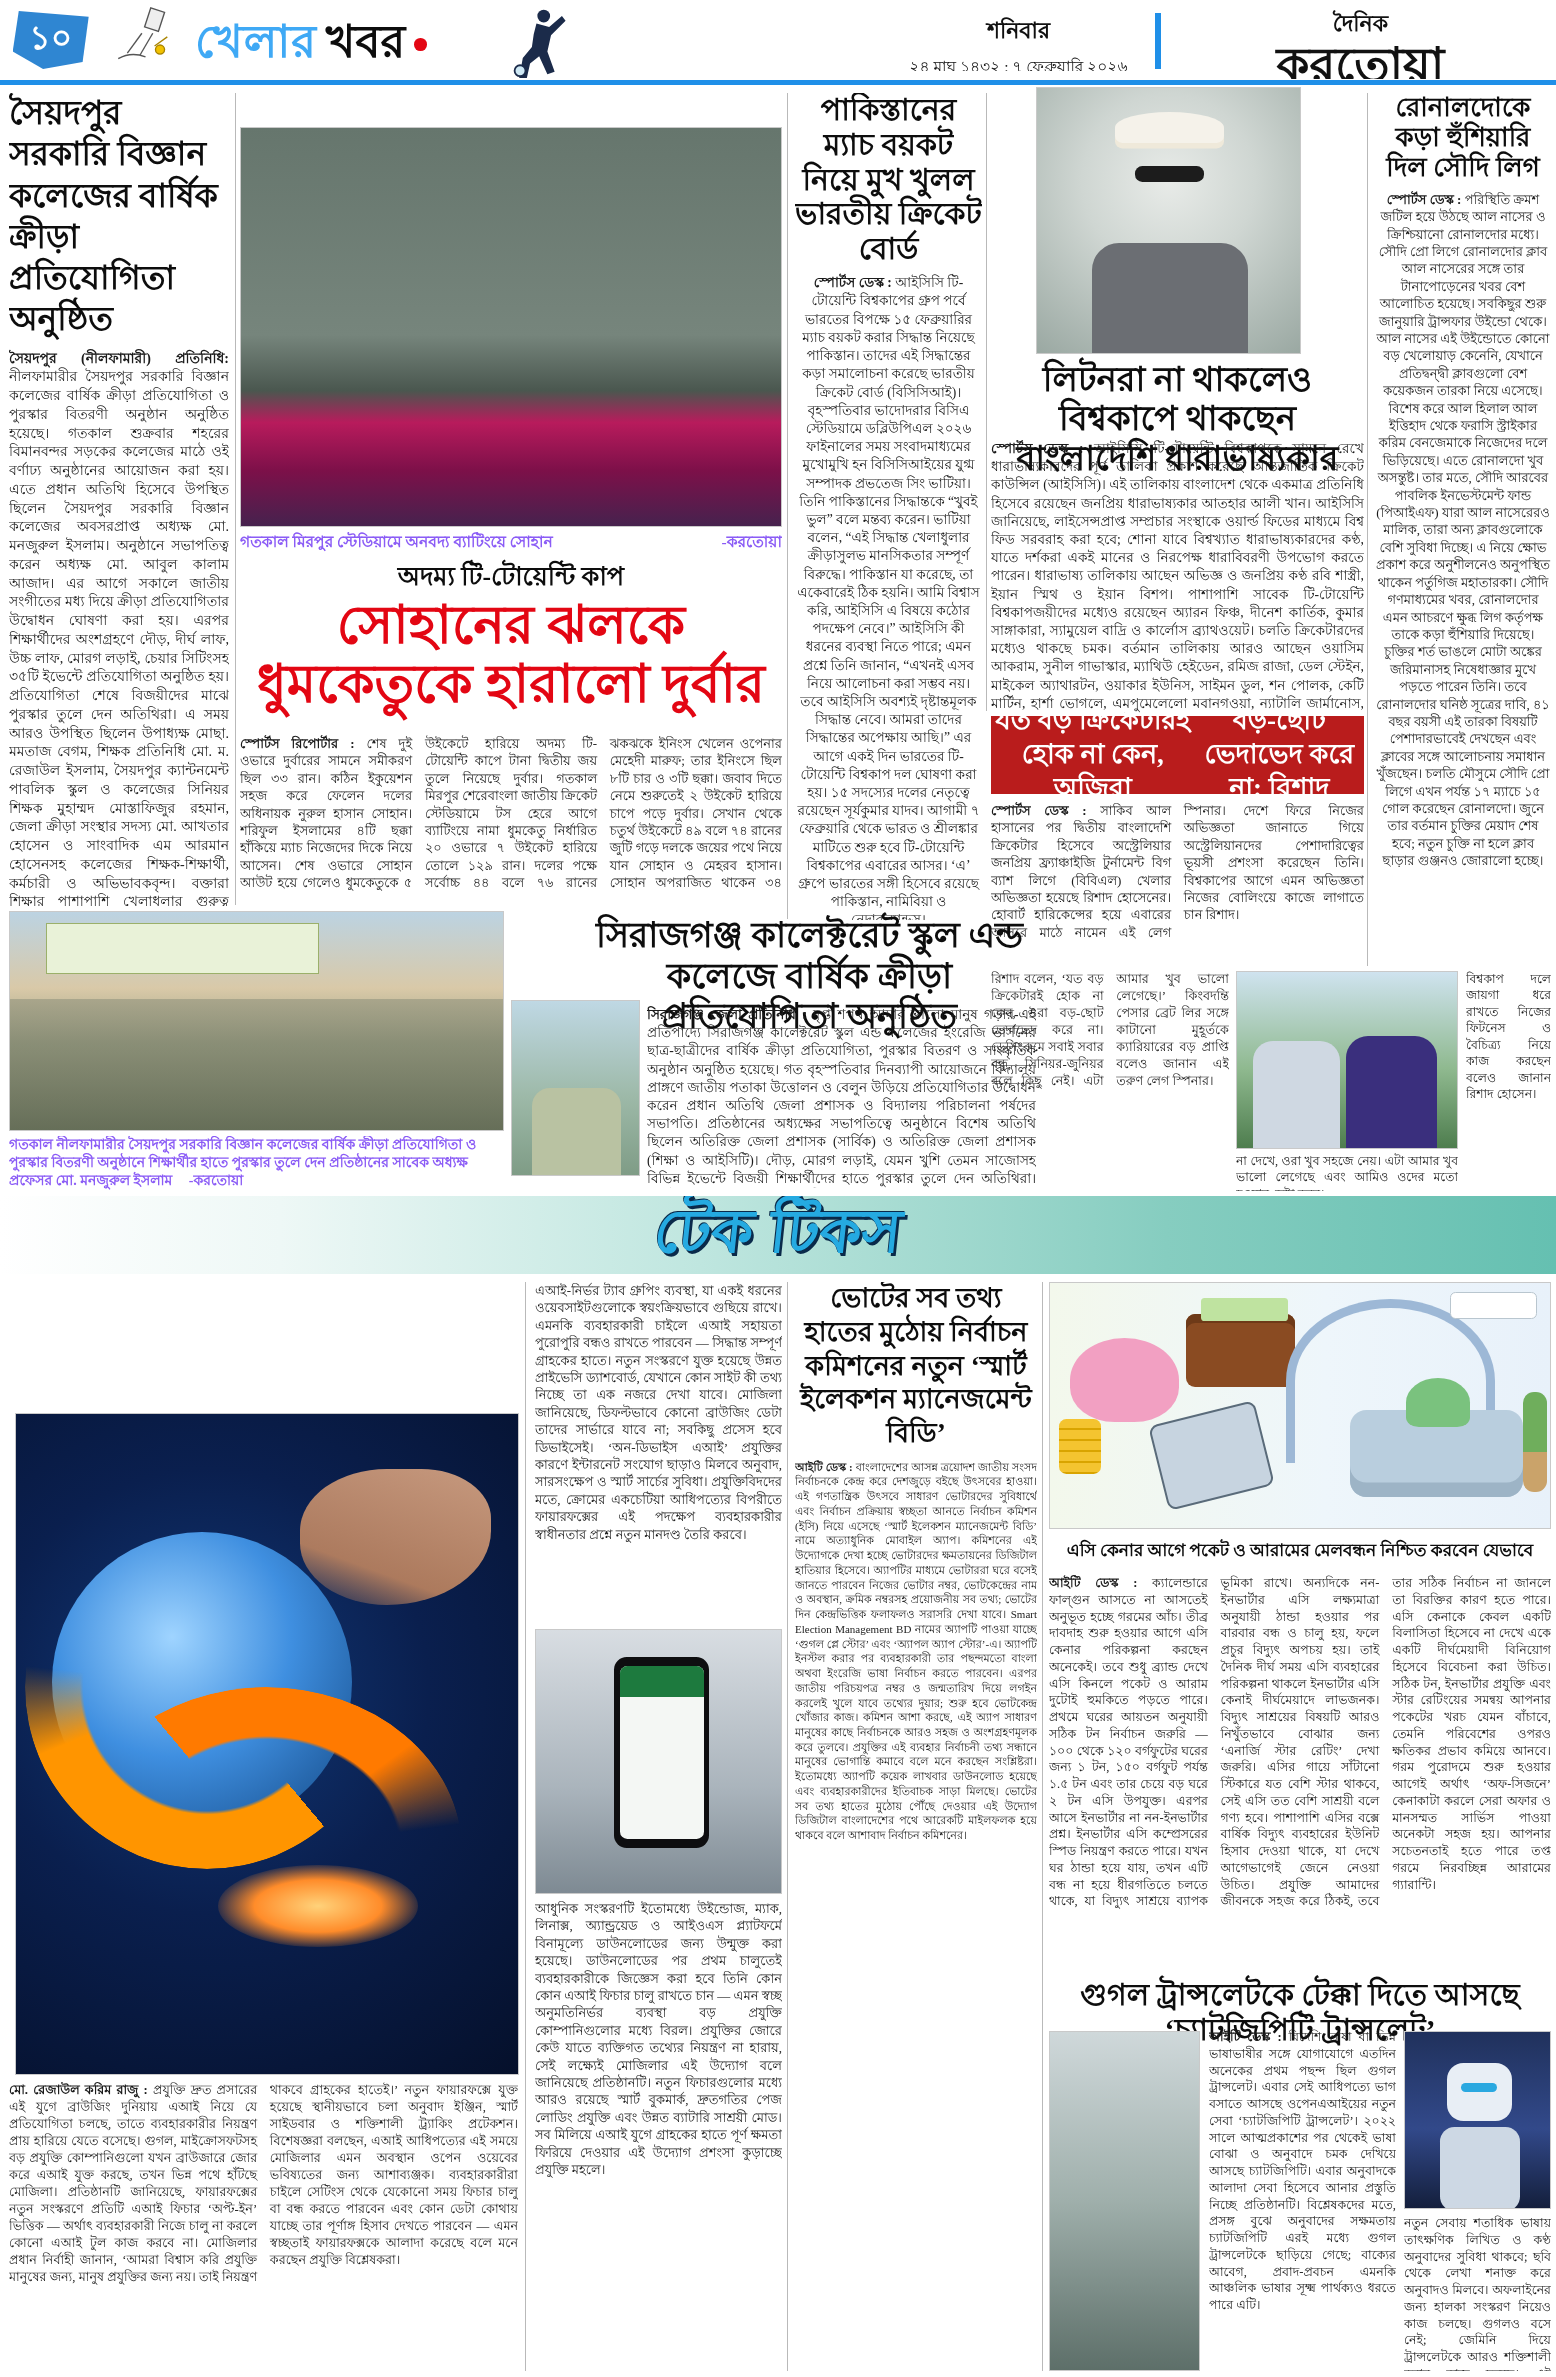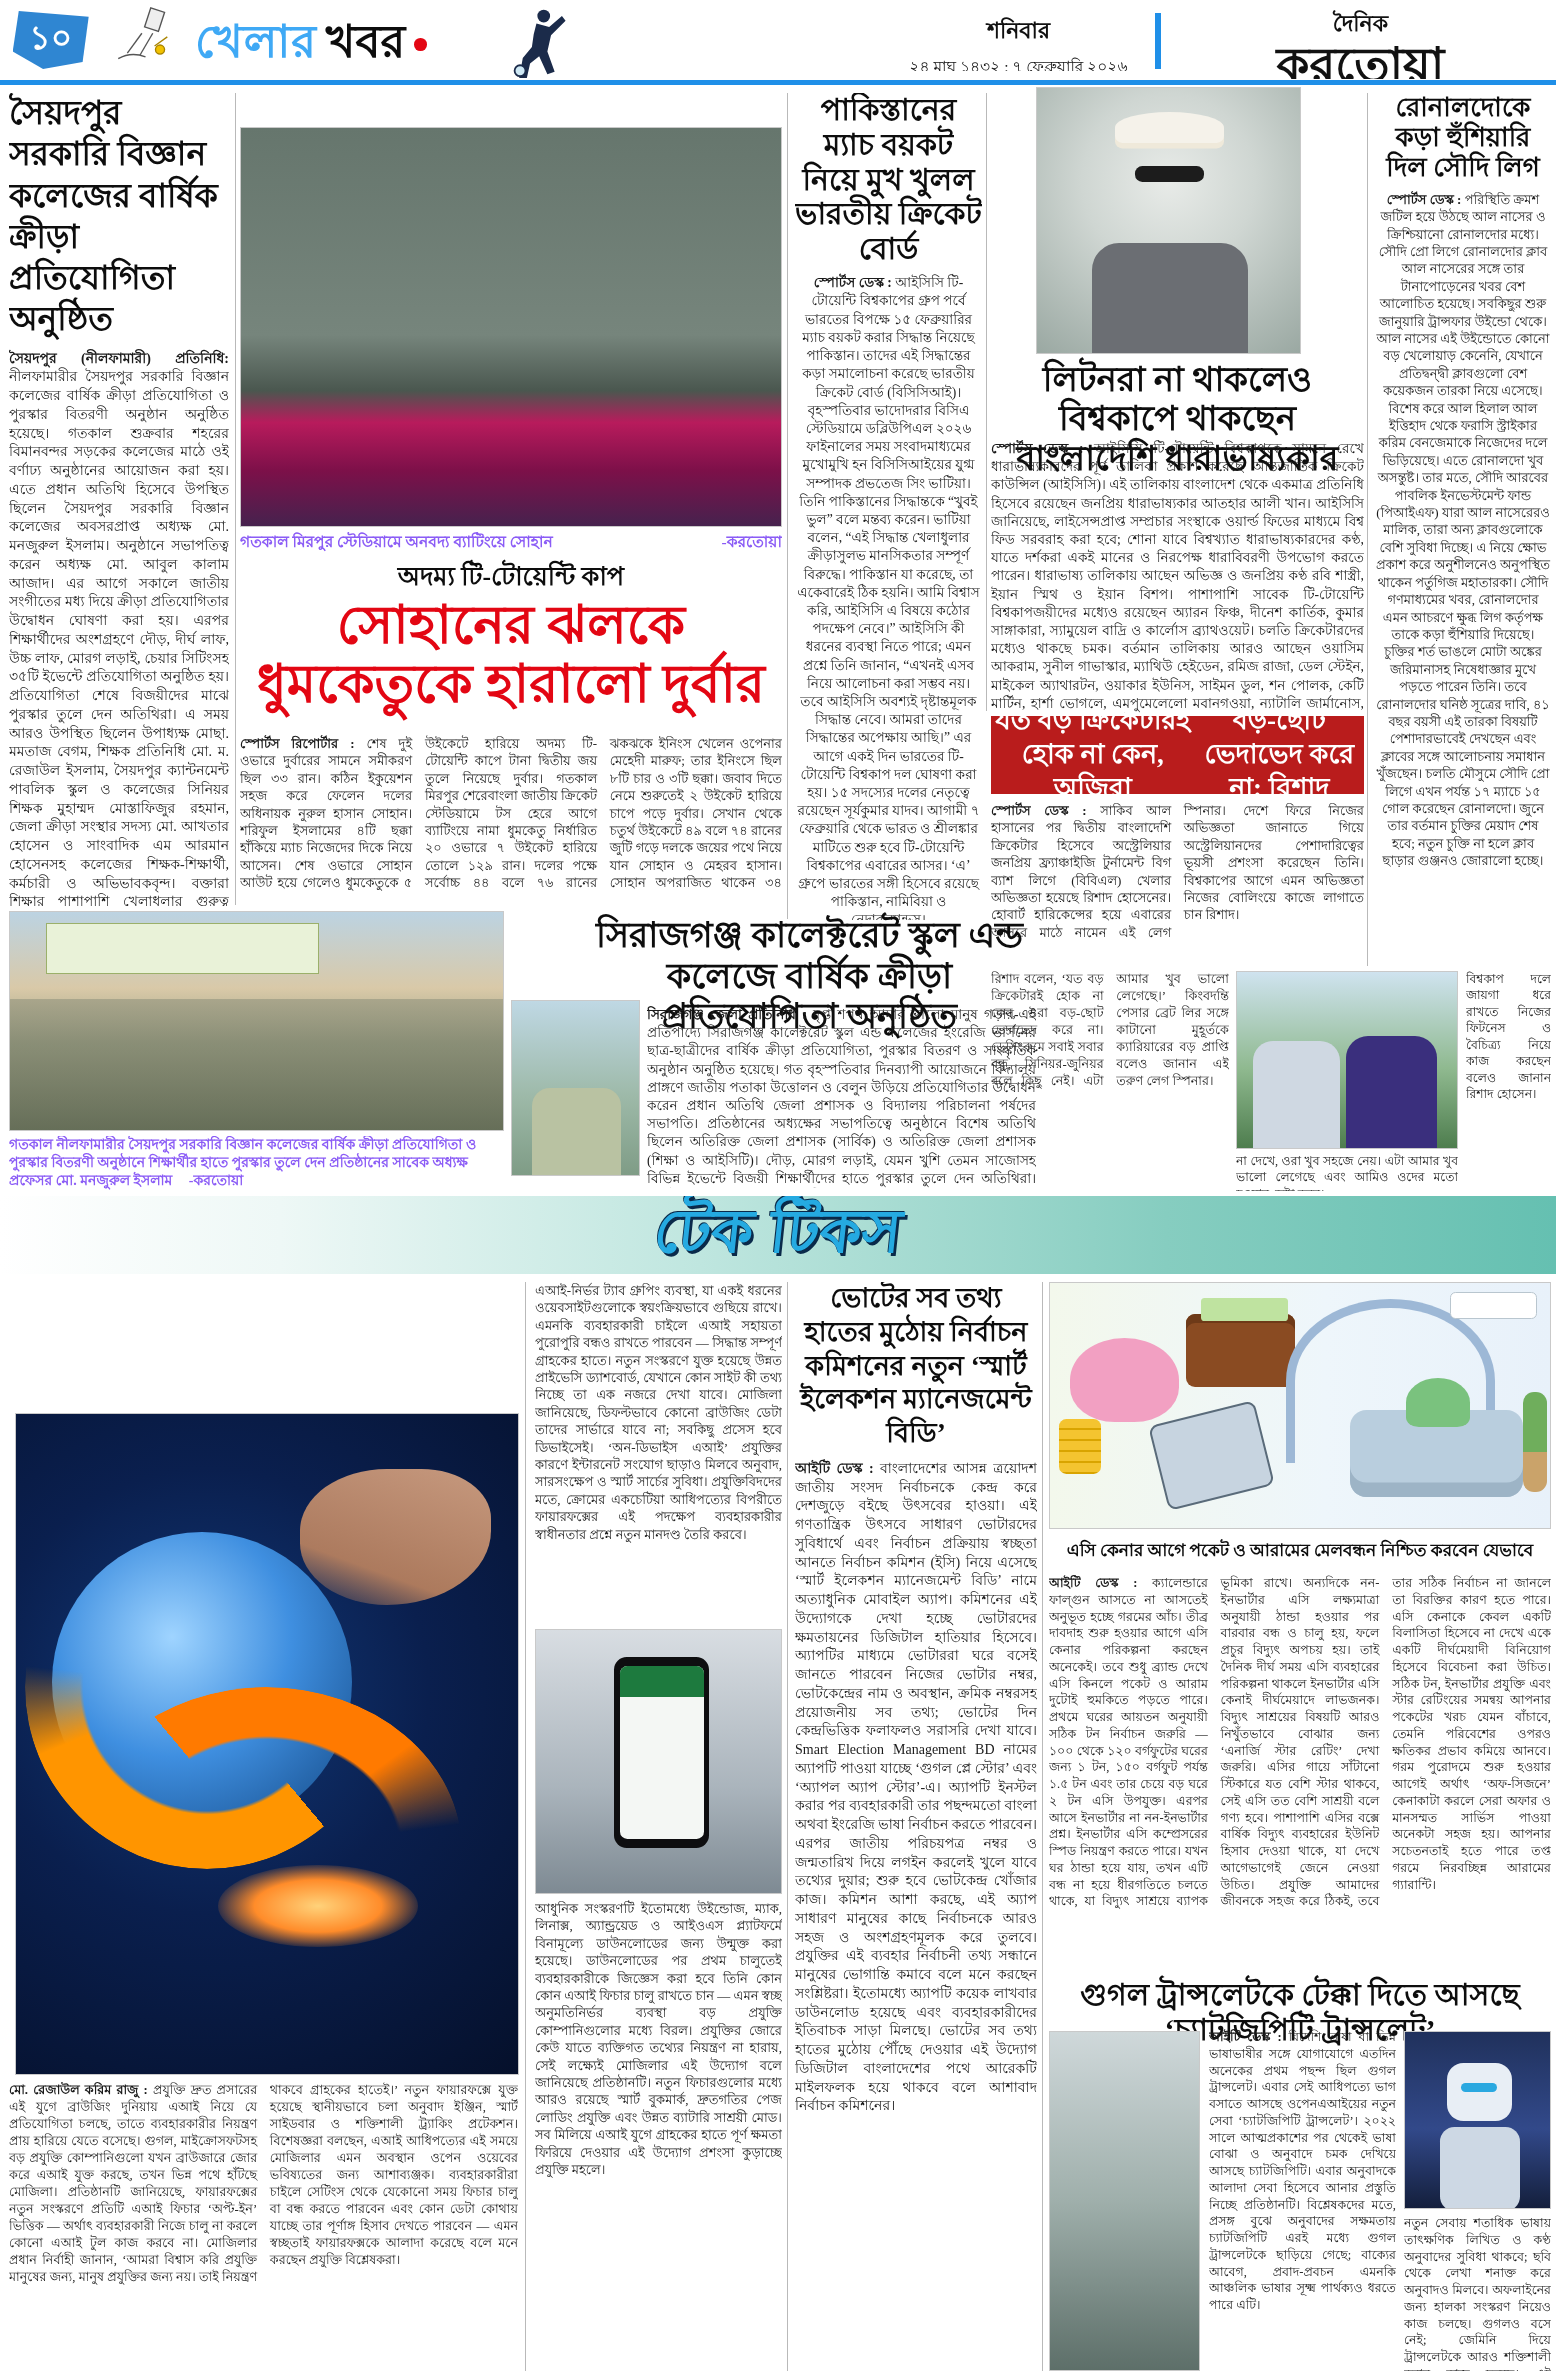--- a/index.html
+++ b/index.html
@@ -208,21 +208,21 @@
   <div class="photo ph-phone" style="left:535px;top:1629px;width:247px;height:265px">
     <span class="shape" style="left:78px;top:27px;width:95px;height:191px;background:#0e0e10;border-radius:12.7px"></span>
     <span class="shape" style="left:84px;top:36px;width:84px;height:173px;background:#f4f7f4;border-radius:7.3px"></span>
     <span class="shape" style="left:84px;top:36px;width:84px;height:31px;background:#1d7a3e;border-radius:7.3px 7.3px 0 0"></span>
   </div>
   <p class="body-txt" style="position:absolute;left:535px;top:1900px;width:247px;height:471px;font-size:13px;overflow:hidden">আধুনিক সংস্করণটি ইতোমধ্যে উইন্ডোজ, ম্যাক, লিনাক্স, অ্যান্ড্রয়েড ও আইওএস প্ল্যাটফর্মে বিনামূল্যে ডাউনলোডের জন্য উন্মুক্ত করা হয়েছে। ডাউনলোডের পর প্রথম চালুতেই ব্যবহারকারীকে জিজ্ঞেস করা হবে তিনি কোন কোন এআই ফিচার চালু রাখতে চান — এমন স্বচ্ছ অনুমতিনির্ভর ব্যবস্থা বড় প্রযুক্তি কোম্পানিগুলোর মধ্যে বিরল। প্রযুক্তির জোরে কেউ যাতে ব্যক্তিগত তথ্যের নিয়ন্ত্রণ না হারায়, সেই লক্ষ্যেই মোজিলার এই উদ্যোগ বলে জানিয়েছে প্রতিষ্ঠানটি। নতুন ফিচারগুলোর মধ্যে আরও রয়েছে স্মার্ট বুকমার্ক, দ্রুতগতির পেজ লোডিং প্রযুক্তি এবং উন্নত ব্যাটারি সাশ্রয়ী মোড। সব মিলিয়ে এআই যুগে গ্রাহকের হাতে পূর্ণ ক্ষমতা ফিরিয়ে দেওয়ার এই উদ্যোগ প্রশংসা কুড়াচ্ছে প্রযুক্তি মহলে।</p>
   <div class="vrule" style="left:787px;top:1282px;height:1089px"></div>
 
   <div class="abs" style="left:795px;top:1282px;width:242px;height:1089px">
     <div class="hl" style="font-size:27px;line-height:1.25">ভোটের সব তথ্য হাতের মুঠোয় নির্বাচন কমিশনের নতুন ‘স্মার্ট ইলেকশন ম্যানেজমেন্ট বিডি’</div>
-    <p class="body-txt" style="font-size:14px;margin-top:9px">
+    <p class="body-txt" style="font-size:11px;margin-top:9px">
       <b class="lead">আইটি ডেস্ক :</b>
       <span>বাংলাদেশের আসন্ন ত্রয়োদশ জাতীয় সংসদ নির্বাচনকে কেন্দ্র করে দেশজুড়ে বইছে উৎসবের হাওয়া। এই গণতান্ত্রিক উৎসবে সাধারণ ভোটারদের সুবিধার্থে এবং নির্বাচন প্রক্রিয়ায় স্বচ্ছতা আনতে নির্বাচন কমিশন (ইসি) নিয়ে এসেছে ‘স্মার্ট ইলেকশন ম্যানেজমেন্ট বিডি’ নামে অত্যাধুনিক মোবাইল অ্যাপ। কমিশনের এই উদ্যোগকে দেখা হচ্ছে ভোটারদের ক্ষমতায়নের ডিজিটাল হাতিয়ার হিসেবে। অ্যাপটির মাধ্যমে ভোটাররা ঘরে বসেই জানতে পারবেন নিজের ভোটার নম্বর, ভোটকেন্দ্রের নাম ও অবস্থান, ক্রমিক নম্বরসহ প্রয়োজনীয় সব তথ্য; ভোটের দিন কেন্দ্রভিত্তিক ফলাফলও সরাসরি দেখা যাবে। Smart Election Management BD নামের অ্যাপটি পাওয়া যাচ্ছে ‘গুগল প্লে স্টোর’ এবং ‘অ্যাপল অ্যাপ স্টোর’-এ। অ্যাপটি ইনস্টল করার পর ব্যবহারকারী তার পছন্দমতো বাংলা অথবা ইংরেজি ভাষা নির্বাচন করতে পারবেন। এরপর জাতীয় পরিচয়পত্র নম্বর ও জন্মতারিখ দিয়ে লগইন করলেই খুলে যাবে তথ্যের দুয়ার; শুরু হবে ভোটকেন্দ্র খোঁজার কাজ। কমিশন আশা করছে, এই অ্যাপ সাধারণ মানুষের কাছে নির্বাচনকে আরও সহজ ও অংশগ্রহণমূলক করে তুলবে। প্রযুক্তির এই ব্যবহার নির্বাচনী তথ্য সন্ধানে মানুষের ভোগান্তি কমাবে বলে মনে করছেন সংশ্লিষ্টরা। ইতোমধ্যে অ্যাপটি কয়েক লাখবার ডাউনলোড হয়েছে এবং ব্যবহারকারীদের ইতিবাচক সাড়া মিলছে। ভোটের সব তথ্য হাতের মুঠোয় পৌঁছে দেওয়ার এই উদ্যোগ ডিজিটাল বাংলাদেশের পথে আরেকটি মাইলফলক হয়ে থাকবে বলে আশাবাদ নির্বাচন কমিশনের।</span>
     </p>
   </div>
   <div class="vrule" style="left:1042px;top:1282px;height:1089px"></div>
 
   <div class="photo ac-illu" style="left:1049px;top:1282px;width:502px;height:247px">
     <span class="shape" style="left:20px;top:55px;width:109px;height:84px;background:#f2a0c2;border-radius:55% 55% 45% 45%"></span>
     <span class="shape" style="left:9px;top:136px;width:42px;height:55px;background:repeating-linear-gradient(180deg,#f4c430 0 9px,#d9a400 9px 11px);border-radius:7.3px"></span>
     <span class="shape" style="left:136px;top:31px;width:109px;height:73px;background:#8a4b22;border-radius:9px;box-shadow:inset 0 9px 0 #6e3a18"></span>

